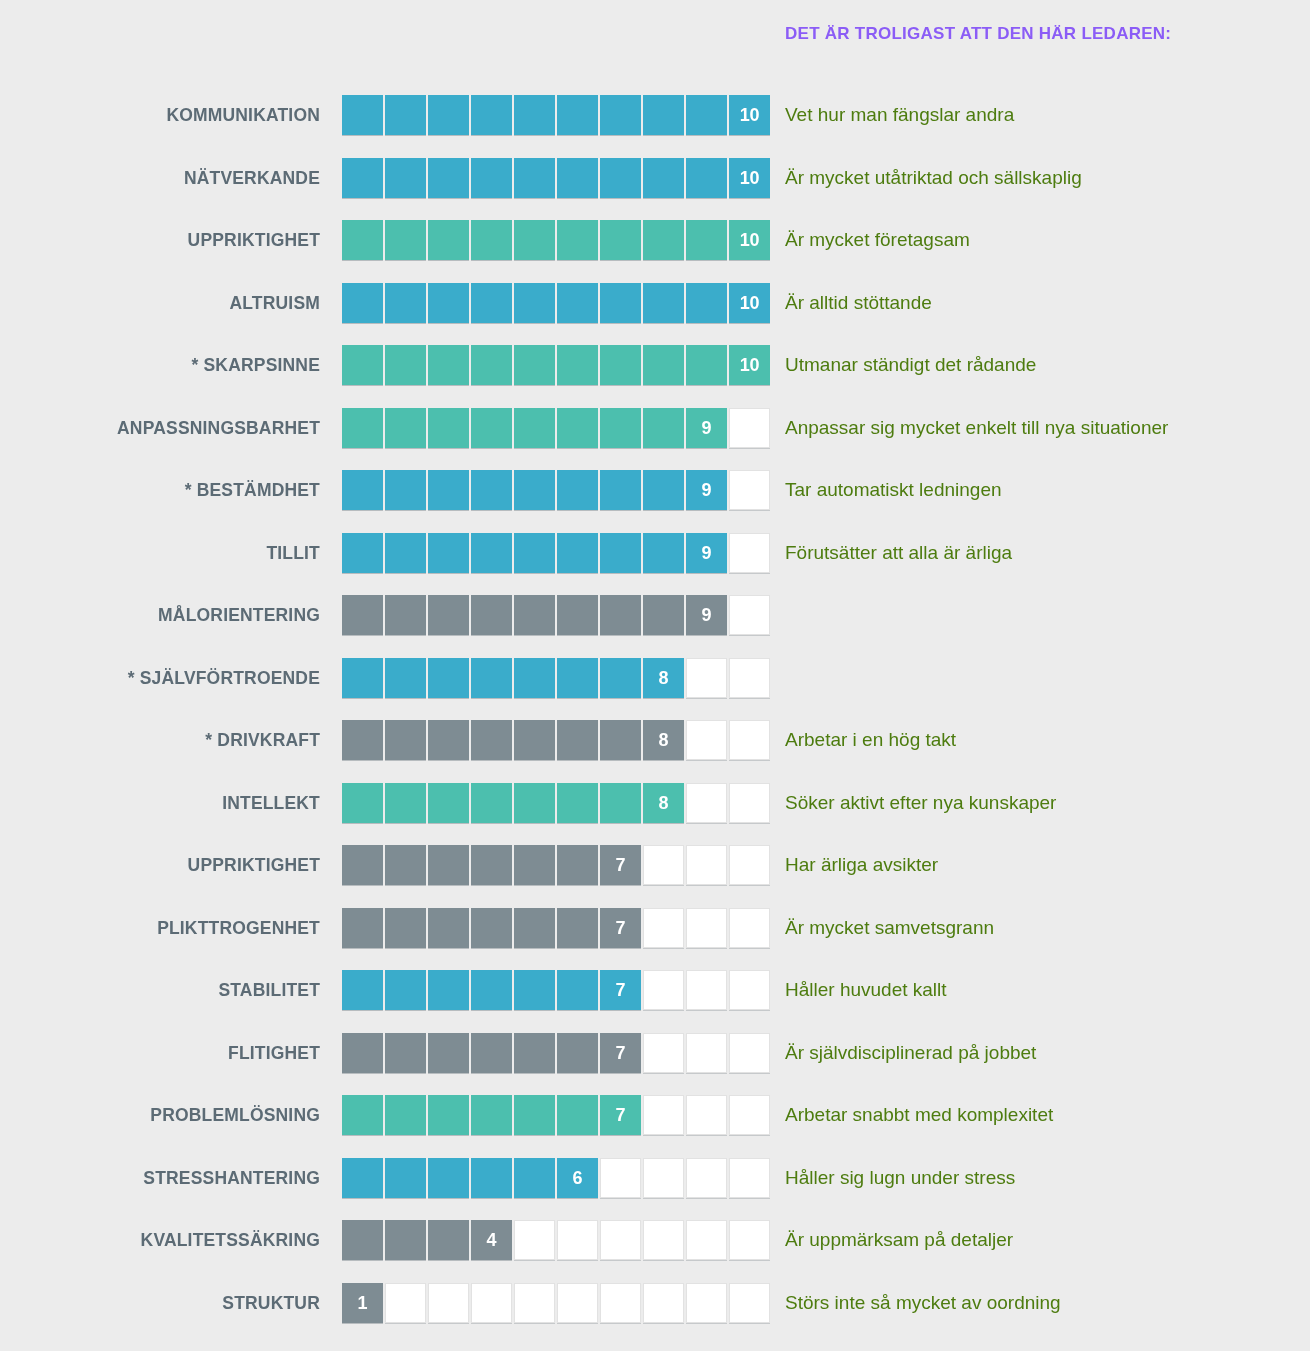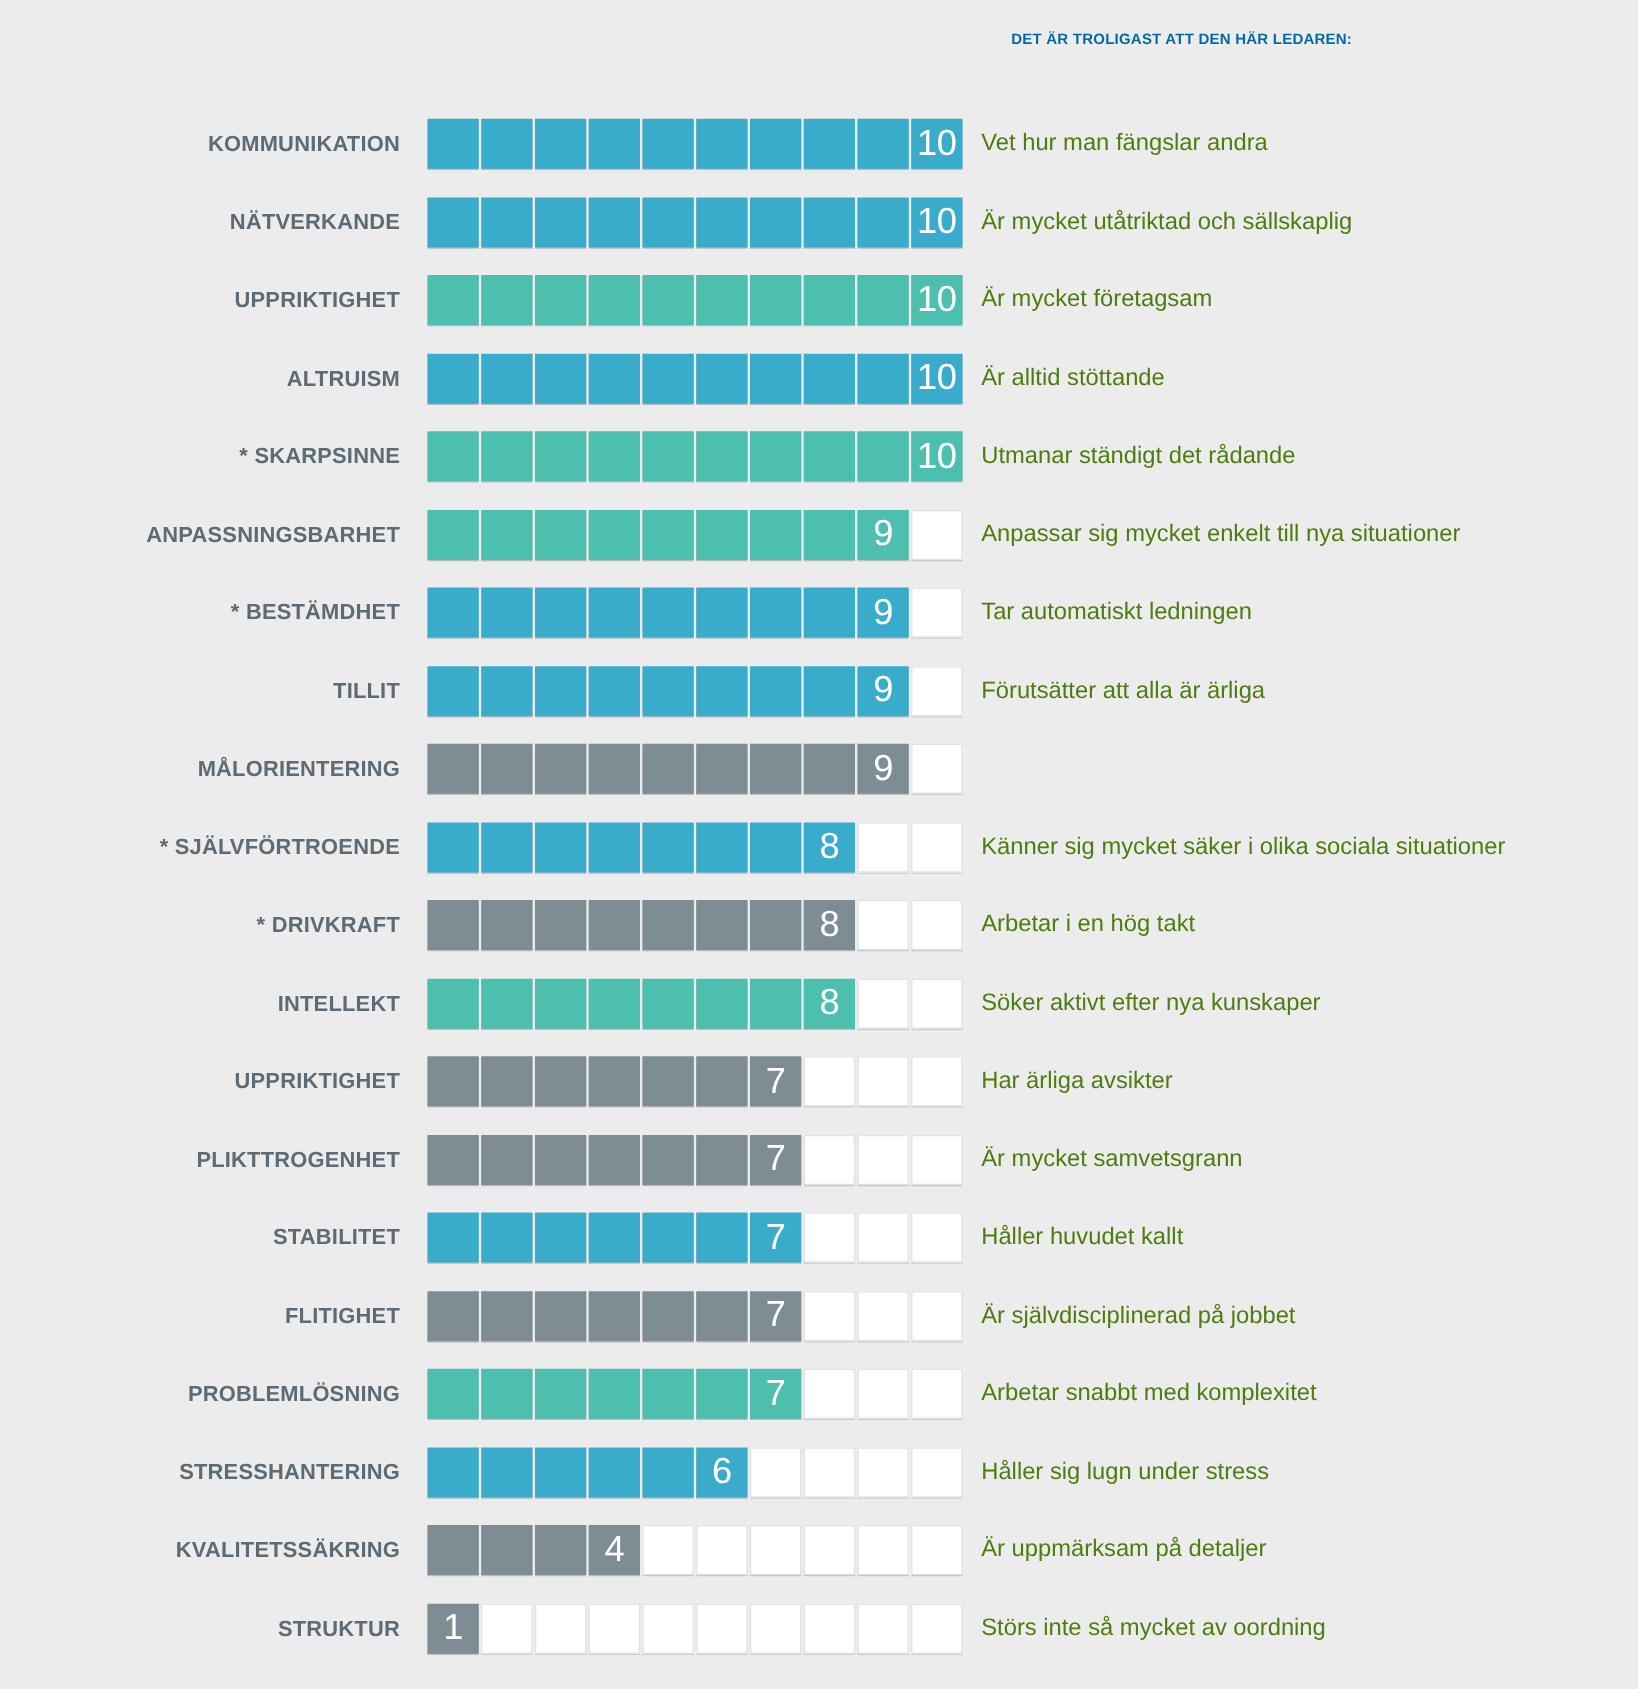--- a/index.html
+++ b/index.html
@@ -17,26 +17,25 @@
   #chart-root {
     position: relative;
     width: 1310px;
     height: 1351px;
   }
   
   .col-header {
     position: absolute;
     left: 785px;
     top: 24px;
-    font-size: 12px;
+    font-size: 17px;
     font-weight: bold;
     letter-spacing: 0.015em;
-    color: #0369a1;
+    color: #8b5cf6;
     white-space: nowrap;
-    margin-left: 24px;
   }
   
   .rows {
     position: absolute;
     left: 0;
     top: 84px;
     width: 1310px;
   }
   .row {
     position: relative;
@@ -77,22 +76,22 @@
   .cell.filled {
     background: #3aaccb;
     box-shadow: 0 1px 0 0 rgba(120,130,138,0.45);
   }
   .cell.empty {
     background: #ffffff;
     border: 1px solid #e2e2e2;
     box-shadow: 0 1px 0 0 rgba(160,166,170,0.5);
   }
   .cell-value {
-    font-size: 29px;
-    font-weight: normal;
+    font-size: 18px;
+    font-weight: bold;
     color: #ffffff;
     line-height: 1;
     letter-spacing: -0.01em;
   }
   
   .row[data-color="blue"] .cell.filled { background: #3aaccb; }
   .row[data-color="teal"] .cell.filled { background: #4cbfae; }
   .row[data-color="gray"] .cell.filled { background: #7e8c93; }
 
   .row-desc {
@@ -283,21 +282,20 @@
           <div class="cell filled"></div>
           <div class="cell filled"></div>
           <div class="cell filled"></div>
           <div class="cell filled"></div>
           <div class="cell filled">
             <span class="cell-value">8</span>
           </div>
           <div class="cell empty"></div>
           <div class="cell empty"></div>
         </div>
-        <div class="row-desc">Känner sig mycket säker i olika sociala situationer</div>
       </div>
       <div class="row" data-color="gray">
         <div class="row-label">* DRIVKRAFT</div>
         <div class="row-meter">
           <div class="cell filled"></div>
           <div class="cell filled"></div>
           <div class="cell filled"></div>
           <div class="cell filled"></div>
           <div class="cell filled"></div>
           <div class="cell filled"></div>

